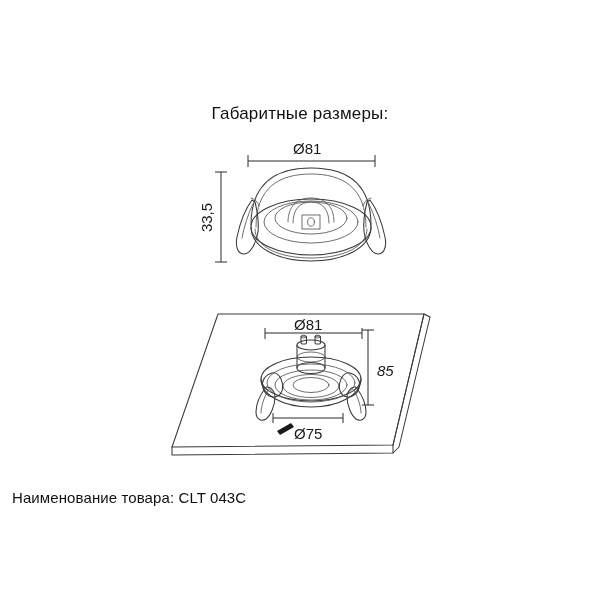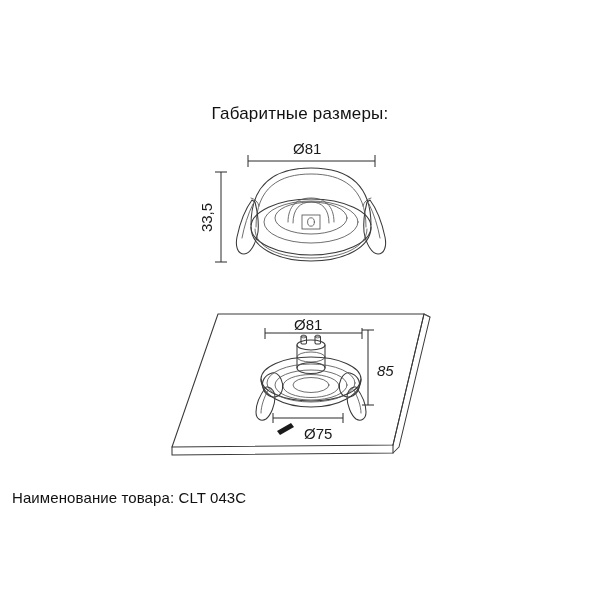--- a/index.html
+++ b/index.html
@@ -199,17 +199,17 @@
         <path class="ln" d="M 356 92 C 362 100 366 110 366 117 C 366 124 361 127 356 124 C 351 120 347 110 347 102 C 347 97 350 93 354 92 Z"></path>
         <path class="ln-thin" d="M 354 95 C 358 103 361 111 361 118"></path>
       </g>
     </g>
   </svg>
 
   <div class="dim-label" style="left:294px; top:316px;">Ø81</div>
 
   <div class="dim-label" style="left:377px; top:362px;font-style:italic;">85</div>
 
-  <div class="dim-label" style="left:304px; top:425px;">Ø75</div>
+  <div class="dim-label" style="left:294px; top:425px;">Ø75</div>
 
   <div class="caption-text">Наименование товара: CLT 043C</div>
 
 </div>
 
 </body></html>

